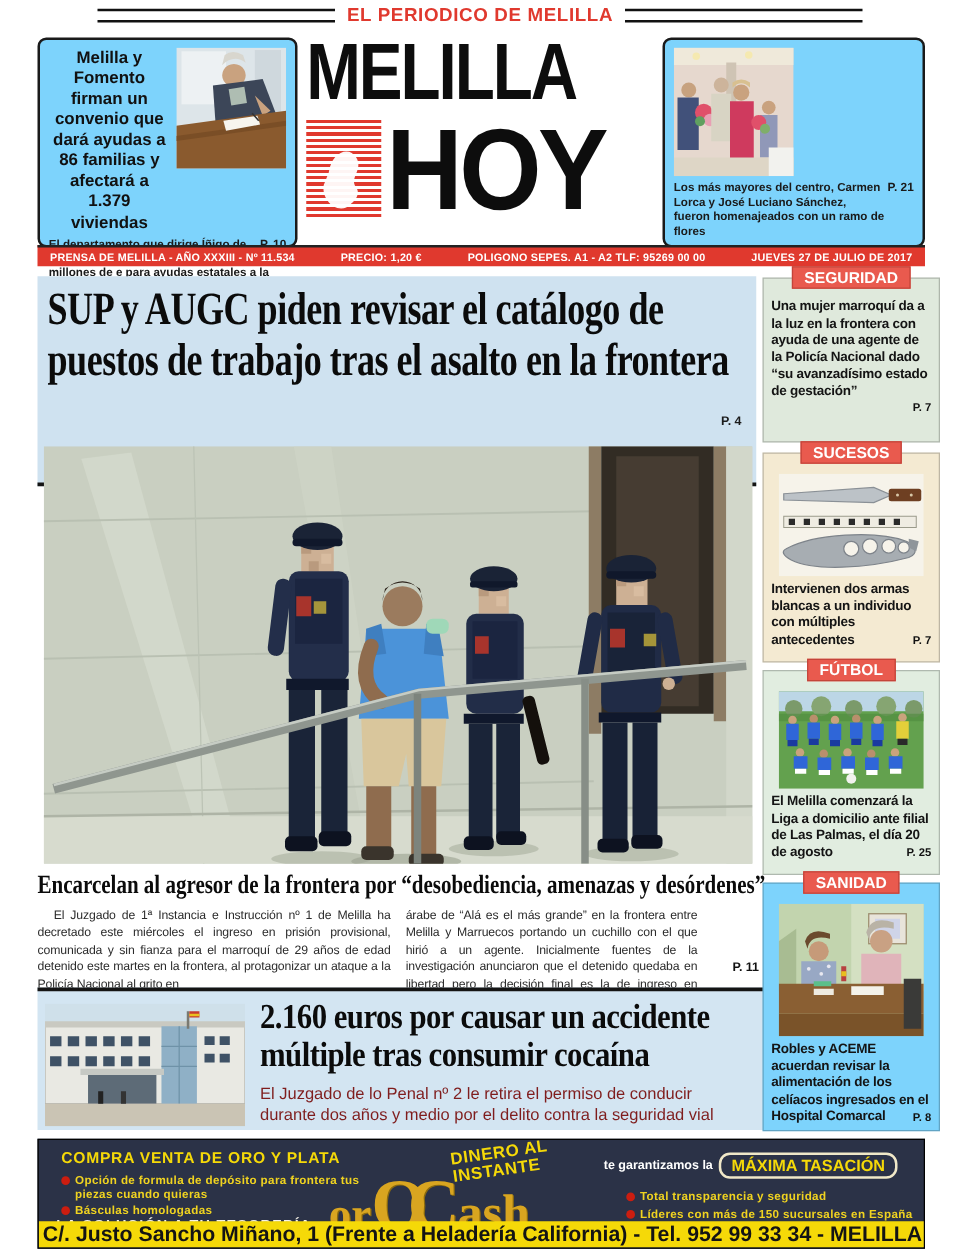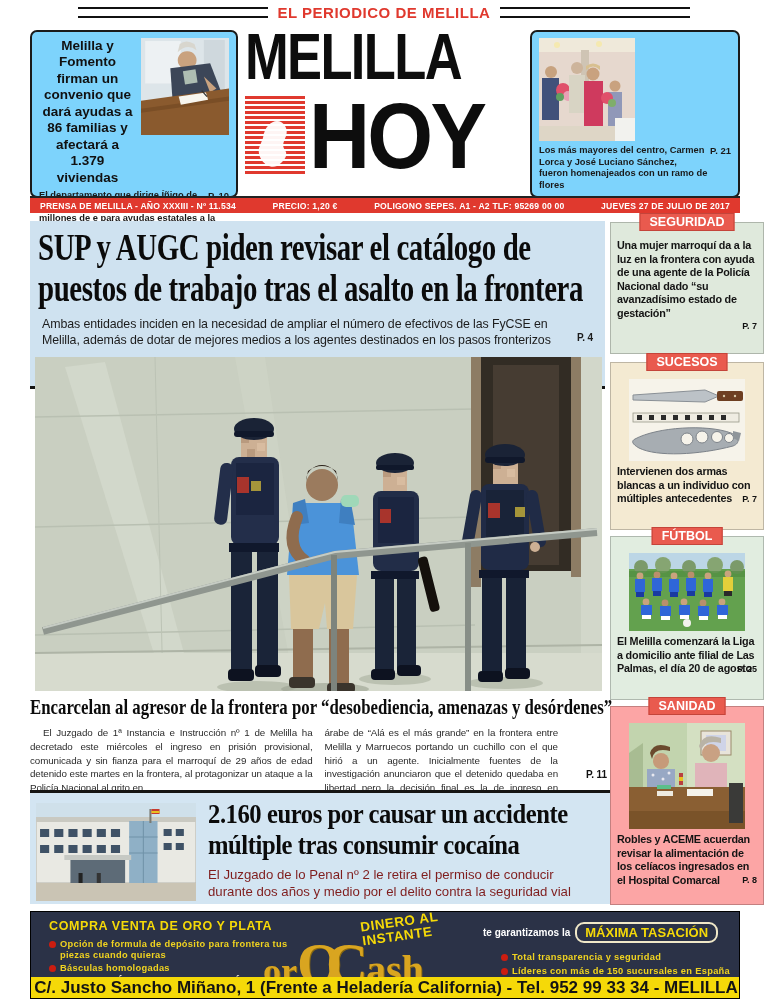--- a/index.html
+++ b/index.html
@@ -63,26 +63,26 @@
   .bottomstory{position:absolute;left:30px;top:790px;width:655px;height:114px;background:#d3e5f2;
                border-top:3px solid #141414;box-sizing:border-box;}
   .hosp{position:absolute;left:6px;top:8px;width:160px;height:98px;}
   .bs-right{position:absolute;left:178px;top:5px;width:392px;}
   .bs-h{font-family:"Liberation Serif",serif;font-weight:bold;font-size:28px;line-height:31px;
         letter-spacing:-.5px;transform:scaleX(.88);transform-origin:left top;white-space:nowrap;color:#0b0b0b;}
   .bs-sub{margin:6px 0 0;font-size:13.2px;line-height:17px;color:#7f1d1d;}
   .bs-pref{position:absolute;right:10px;bottom:5px;font-weight:bold;font-size:9px;}
 
   
-  .side{position:absolute;left:610px;width:154px;box-sizing:border-box;border:1px solid rgba(0,0,0,.22);
+  .side{position:absolute;left:610px;width:142px;box-sizing:border-box;border:1px solid rgba(0,0,0,.22);
         padding:14px 6px 4px;}
   .s0{top:222px;height:132px;background:#dfe9dc;}
   .s1{top:362px;height:168px;background:#f4ead2;}
   .s2{top:536px;height:164px;background:#e1ede0;}
-  .s3{top:706px;height:199px;background:#fca5a5;}
+  .s3{top:706px;height:199px;background:#7dd3fc;}
   .pill{position:absolute;top:-10px;left:50%;transform:translateX(-50%);background:#e95a4e;color:#fff;
         font-weight:bold;font-size:12.5px;padding:1px 9px;white-space:nowrap;border:1px solid #c4443a;}
   .side-text{margin:2px 0 0;font-size:10.8px;line-height:13.5px;font-weight:bold;color:#141414;letter-spacing:-.2px;}
   .side-pref{text-align:right;font-weight:bold;font-size:9px;margin-top:1px;}
   .photo{width:116px;height:82px;margin:2px auto 4px;}
   .ph-s3{height:106px;}
 
   
   .ad{position:absolute;left:30px;top:911px;width:710px;height:88px;background:#2b3247;border:1px solid #000;
       box-sizing:border-box;overflow:hidden;}
@@ -197,21 +197,20 @@
     <span>PRECIO: 1,20 €</span>
     <span>POLIGONO SEPES. A1 - A2  TLF: 95269 00 00</span>
     <span>JUEVES 27 DE JULIO DE 2017</span>
   </div>
 
   <section class="lead">
     <div class="lead-h">SUP y AUGC piden revisar el catálogo de</div>
     <div class="lead-h">puestos de trabajo tras el asalto en la frontera</div>
     <p class="lead-sub">
       <span class="pref4">P. 4</span>
-      <span>Ambas entidades inciden en la necesidad de ampliar el número de efectivos de las FyCSE en Melilla, además de dotar de mejores medios a los agentes destinados en los pasos fronterizos</span>
     </p>
   </section>
 
   <div class="mainphoto">
     <svg viewBox="0 0 567 334" preserveAspectRatio="none">
       <rect width="567" height="334" fill="#c9cfc1"></rect>
       <path d="M30,10 L120,300 L150,300 L70,5 Z" fill="#d6dbce" opacity=".7"></path>
       <path d="M200,0 L260,334 L280,334 L230,0 Z" fill="#d2d7c9" opacity=".5"></path>
       <line x1="0" y1="60" x2="440" y2="52" stroke="#b9c0b2" stroke-width="1.5"></line>
       <line x1="0" y1="170" x2="440" y2="160" stroke="#b9c0b2" stroke-width="1.5"></line>

